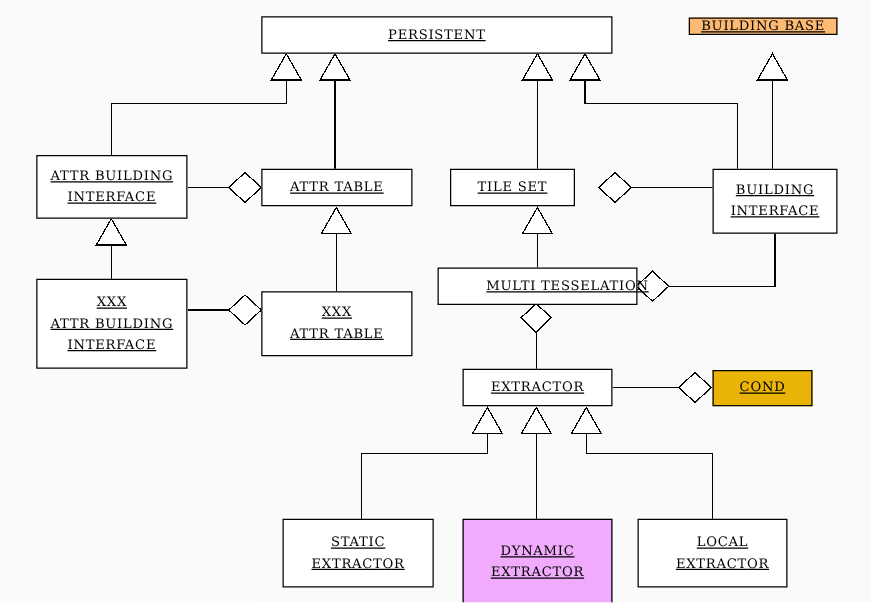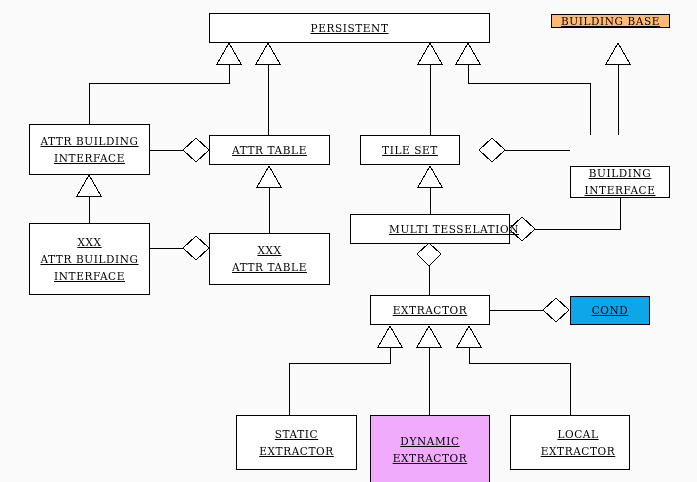--- a/index.html
+++ b/index.html
@@ -140,24 +140,24 @@
 
     </g>
   </svg>
 
   <div id="boxes">
       <div class="uml-box" style="left: 209px; top: 13px; width: 281px; height: 30px; background: rgb(255, 255, 255); border-color: rgb(0, 0, 0); color: rgb(0, 0, 0);"><span class="line">PERSISTENT</span></div>
       <div class="uml-box" style="left: 551px; top: 14px; width: 119px; height: 14px; background: #fdba74; border-color: rgb(0, 0, 0); color: rgb(0, 0, 0);"><span class="line">BUILDING BASE</span></div>
       <div class="uml-box" style="left: 29px; top: 124px; width: 121px; height: 51px; background: rgb(255, 255, 255); border-color: rgb(0, 0, 0); color: rgb(0, 0, 0);"><span class="line">ATTR BUILDING</span><span class="line">INTERFACE</span></div>
       <div class="uml-box" style="left: 209px; top: 135px; width: 121px; height: 30px; background: rgb(255, 255, 255); border-color: rgb(0, 0, 0); color: rgb(0, 0, 0);"><span class="line">ATTR TABLE</span></div>
       <div class="uml-box" style="left: 360px; top: 135px; width: 100px; height: 30px; background: rgb(255, 255, 255); border-color: rgb(0, 0, 0); color: rgb(0, 0, 0);"><span class="line">TILE SET</span></div>
-      <div class="uml-box" style="left: 570px; top: 135px; width: 100px; height: 32px; background: rgb(255, 255, 255); border-color: rgb(0, 0, 0); color: rgb(0, 0, 0); margin-top: 31px;"><span class="line">BUILDING</span><span class="line">INTERFACE</span></div>
+      <div class="uml-box" style="left: 570px; top: 135px; width: 100px; height: 52px; background: rgb(255, 255, 255); border-color: rgb(0, 0, 0); color: rgb(0, 0, 0);"><span class="line">BUILDING</span><span class="line">INTERFACE</span></div>
       <div class="uml-box" style="left: 29px; top: 223px; width: 121px; height: 72px; background: rgb(255, 255, 255); border-color: rgb(0, 0, 0); color: rgb(0, 0, 0);"><span class="line">XXX</span><span class="line">ATTR BUILDING</span><span class="line">INTERFACE</span></div>
       <div class="uml-box" style="left: 209px; top: 233px; width: 121px; height: 52px; background: rgb(255, 255, 255); border-color: rgb(0, 0, 0); color: rgb(0, 0, 0);"><span class="line">XXX</span><span class="line">ATTR TABLE</span></div>
       <div class="uml-box" style="left: 350px; top: 214px; width: 160px; height: 30px; background: rgb(255, 255, 255); border-color: rgb(0, 0, 0); color: rgb(0, 0, 0); padding-left: 48px;"><span class="line">MULTI TESSELATION</span></div>
       <div class="uml-box" style="left: 370px; top: 295px; width: 120px; height: 30px; background: rgb(255, 255, 255); border-color: rgb(0, 0, 0); color: rgb(0, 0, 0);"><span class="line">EXTRACTOR</span></div>
-      <div class="uml-box" style="left: 570px; top: 296px; width: 80px; height: 29px; background: #0ea5e9; border-color: rgb(0, 0, 0); color: rgb(0, 0, 0);"><span class="line">COND</span></div>
-      <div class="uml-box" style="left: 236px; top: 415px; width: 121px; height: 55px; background: rgb(255, 255, 255); border-color: rgb(0, 0, 0); color: rgb(0, 0, 0);"><span class="line">STATIC</span><span class="line">EXTRACTOR</span></div>
+      <div class="uml-box" style="left: 570px; top: 296px; width: 80px; height: 29px; background: #eab308; border-color: rgb(0, 0, 0); color: rgb(0, 0, 0);"><span class="line">COND</span></div>
+      <div class="uml-box" style="left: 226px; top: 415px; width: 121px; height: 55px; background: rgb(255, 255, 255); border-color: rgb(0, 0, 0); color: rgb(0, 0, 0);"><span class="line">STATIC</span><span class="line">EXTRACTOR</span></div>
       <div class="uml-box" style="left: 370px; top: 415px; width: 120px; height: 70px; background: #f0abfc; border-color: rgb(0, 0, 0); color: rgb(0, 0, 0);"><span class="line">DYNAMIC</span><span class="line">EXTRACTOR</span></div>
       <div class="uml-box" style="left: 510px; top: 415px; width: 120px; height: 55px; background: rgb(255, 255, 255); border-color: rgb(0, 0, 0); color: rgb(0, 0, 0); padding-left: 16px;"><span class="line">LOCAL</span><span class="line">EXTRACTOR</span></div>
     </div>
 
 </div>
 
 </body></html>

